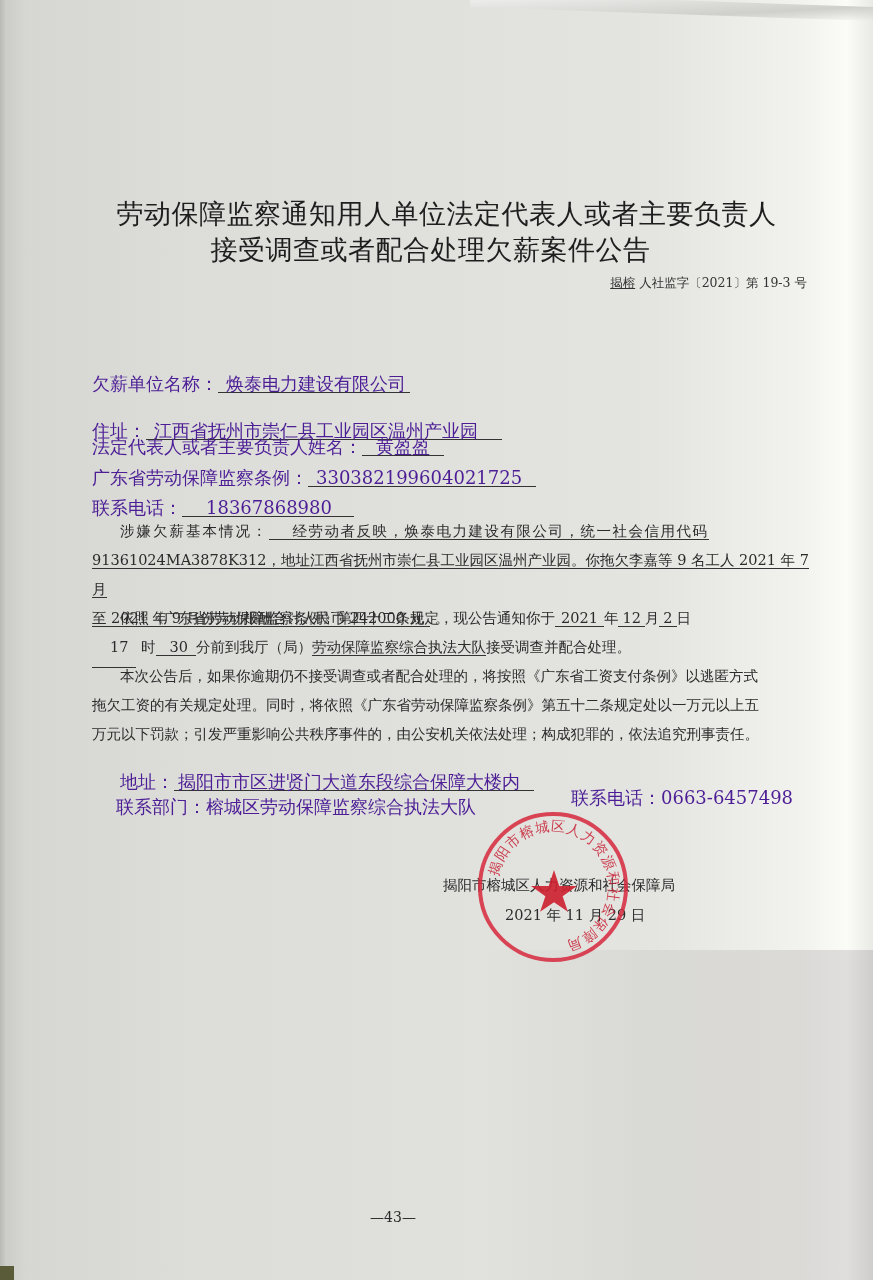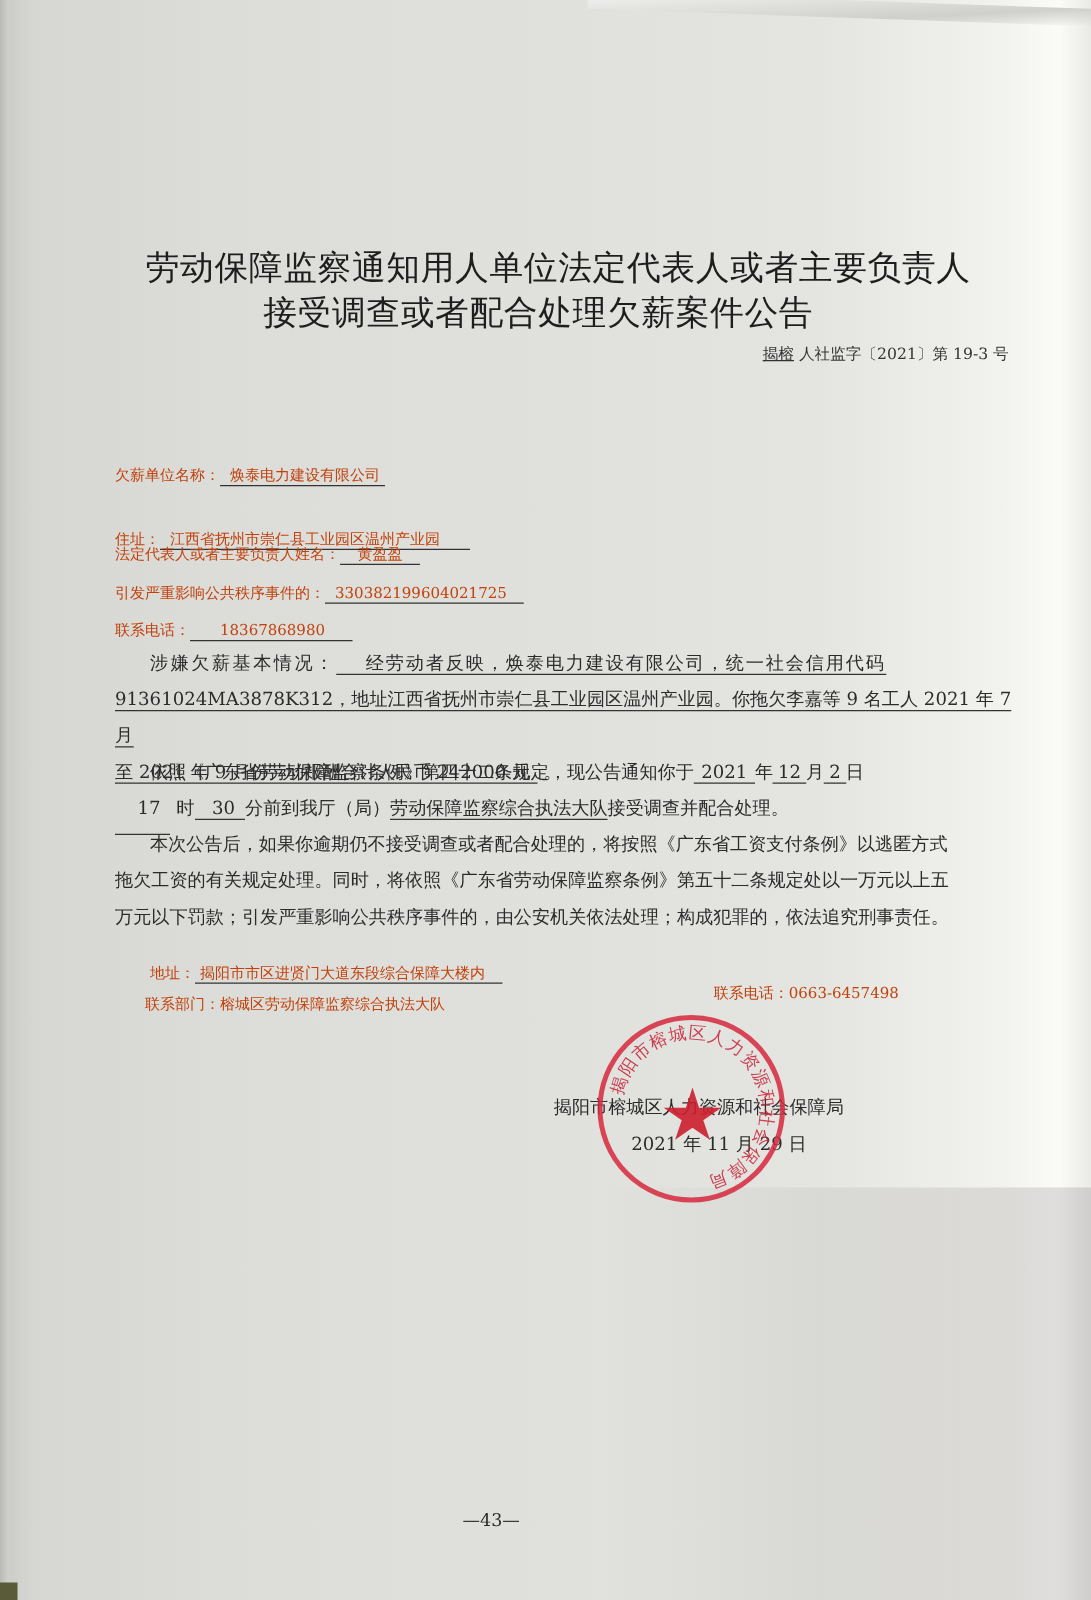--- a/index.html
+++ b/index.html
@@ -22,21 +22,21 @@
   .left-edge { position: absolute; left: 0; top: 0; width: 7px; height: 1280px; background: linear-gradient(90deg, #b9bab6, #d0d1cd); }
   .corner-bl { position: absolute; left: 0; bottom: 0; width: 14px; height: 14px; background: #5a5b38; }
 
   .title { position: absolute; left: 0; width: 873px; text-align: center; font-family: "DejaVu Sans", "Liberation Sans", sans-serif; font-size: 27px; color: #1e1e1e; letter-spacing: 0.5px; }
   .title.l1 { top: 196px; left: 10px; }
   .title.l2 { top: 232px; left: -6px; }
 
   .docno { position: absolute; top: 275px; right: 66px; font-size: 12.5px; color: #333; }
   .docno .u { text-decoration: underline; }
 
-  .line { position: absolute; left: 92px; font-size: 12px; white-space: nowrap; color: #c2410c; }
+  .line { position: absolute; left: 92px; font-size: 18px; white-space: nowrap; color: #4c1d95; }
   .u-field { display: inline-block; border-bottom: 1px solid #333; line-height: 16px; padding: 0 4px; }
   .para { position: absolute; left: 92px; width: 730px; font-size: 14.5px; color: #2b2b2b; line-height: 29px; }
   .indent { display: inline-block; width: 28px; }
   .ul { border-bottom: 1px solid #333; }
 
   .stamp { position: absolute; left: 478px; top: 812px; width: 150px; height: 150px; border: 4px solid rgba(214,40,60,0.85); border-radius: 50%; box-sizing: border-box; }
   .star { position: absolute; left: 48px; top: 54px; width: 48px; height: 46px; background: rgba(205,30,45,0.9); clip-path: polygon(50% 0%, 61% 35%, 98% 35%, 68% 57%, 79% 91%, 50% 70%, 21% 91%, 32% 57%, 2% 35%, 39% 35%); }
   .stamp-ring { position: absolute; left: 0; top: 0; width: 142px; height: 142px; }
 
   .sign { position: absolute; font-size: 14.5px; color: #2b2b2b; white-space: nowrap; }
@@ -61,21 +61,21 @@
 <div class="line" style="top:372px;">
   <span>欠薪单位名称：</span><span class="u-field" style="padding:0 4px 0 8px;">焕泰电力建设有限公司</span>
 </div>
 <div class="line" style="top:403px;">
   <span>住址：</span><span class="u-field" style="padding:0 24px 0 8px;margin-top:20px;">江西省抚州市崇仁县工业园区温州产业园</span>
 </div>
 <div class="line" style="top:435px;">
   <span>法定代表人或者主要负责人姓名：</span><span class="u-field" style="padding:0 14px 0 14px;">黄盈盈</span>
 </div>
 <div class="line" style="top:466px;">
-  <span>引发严重影响公共秩序事件的：</span><span class="u-field" style="padding:0 14px 0 8px;">330382199604021725</span>
+  <span>广东省劳动保障监察条例：</span><span class="u-field" style="padding:0 14px 0 8px;">330382199604021725</span>
 </div>
 <div class="line" style="top:496px;">
   <span>联系电话：</span><span class="u-field" style="padding:0 22px 0 24px;">18367868980</span>
 </div>
 
 <div class="para" style="top:517px;">
   <div><span class="indent"></span><span style="letter-spacing:2px;">涉嫌欠薪基本情况：</span><span class="ul" style="padding-left:24px; letter-spacing:1.5px;margin-top:12px;">经劳动者反映，焕泰电力建设有限公司，统一社会信用代码</span></div>
   <div><span class="ul">91361024MA3878K312，地址江西省抚州市崇仁县工业园区温州产业园。你拖欠李嘉等 9 名工人 2021 年 7 月</span></div>
   <div><span class="ul" style="padding-right:6px;">至 2021 年 9 月份劳动报酬合计人民币 242000 元</span> <span>。</span></div>
 </div>

